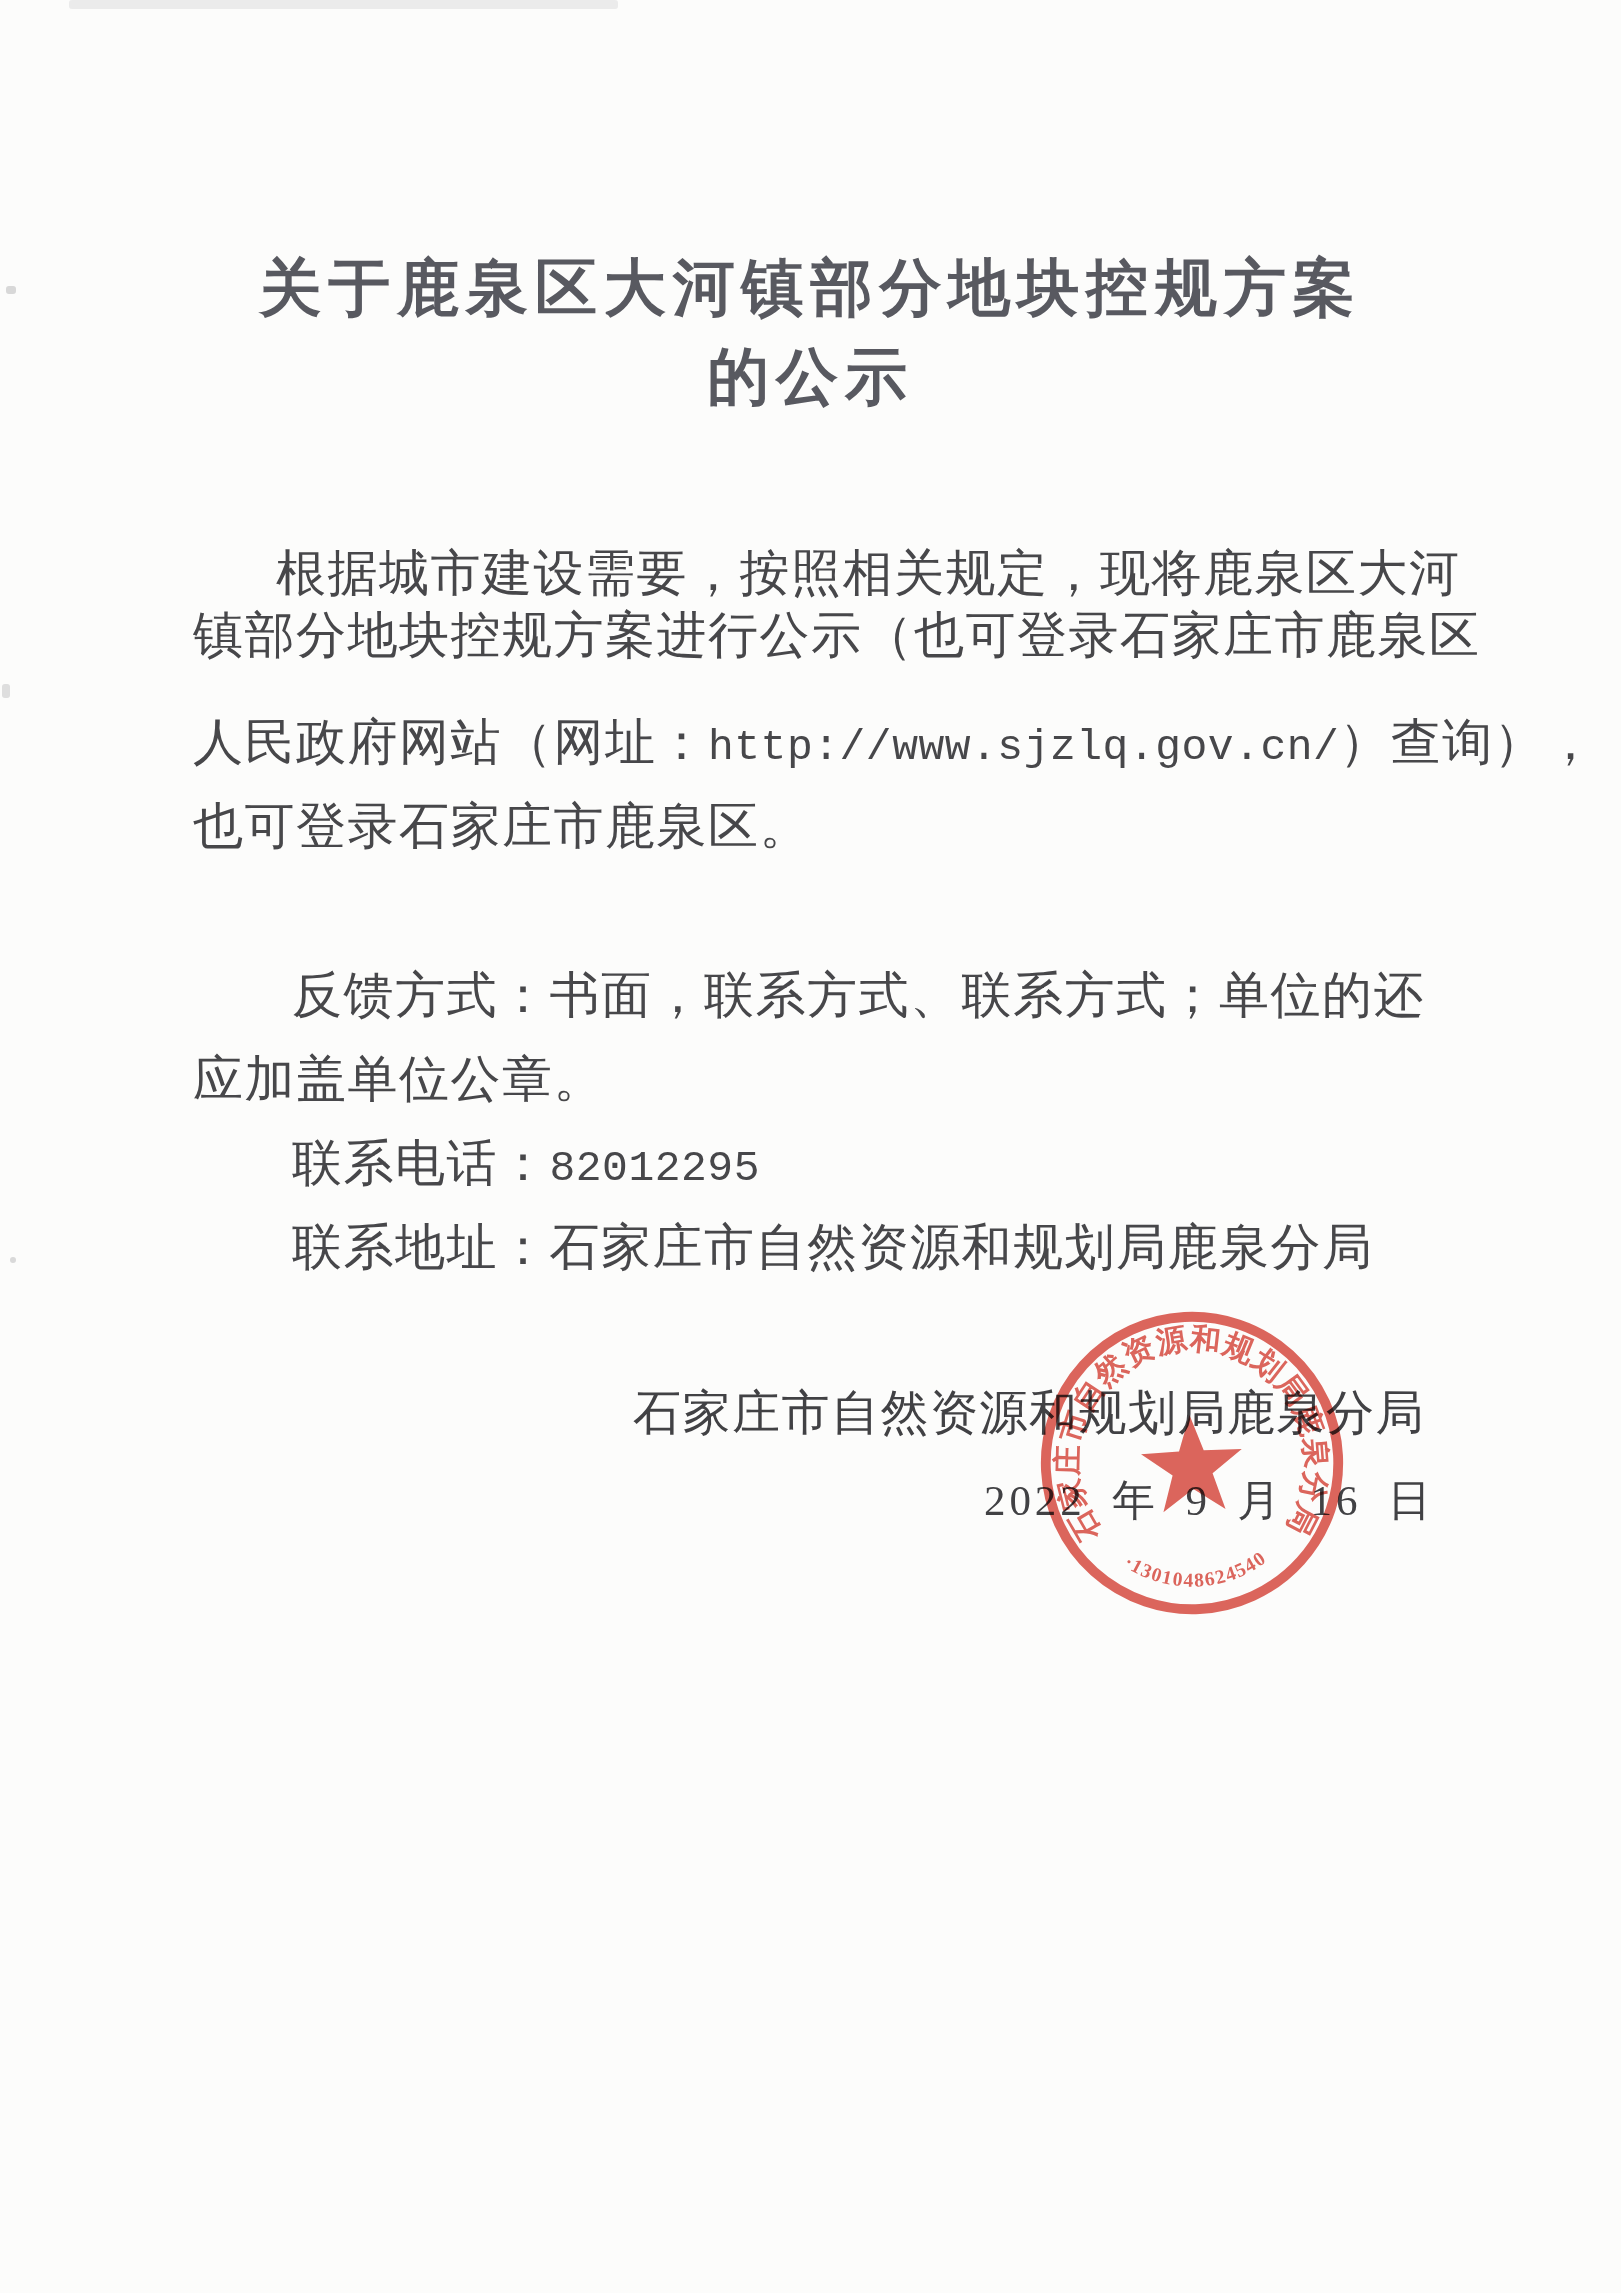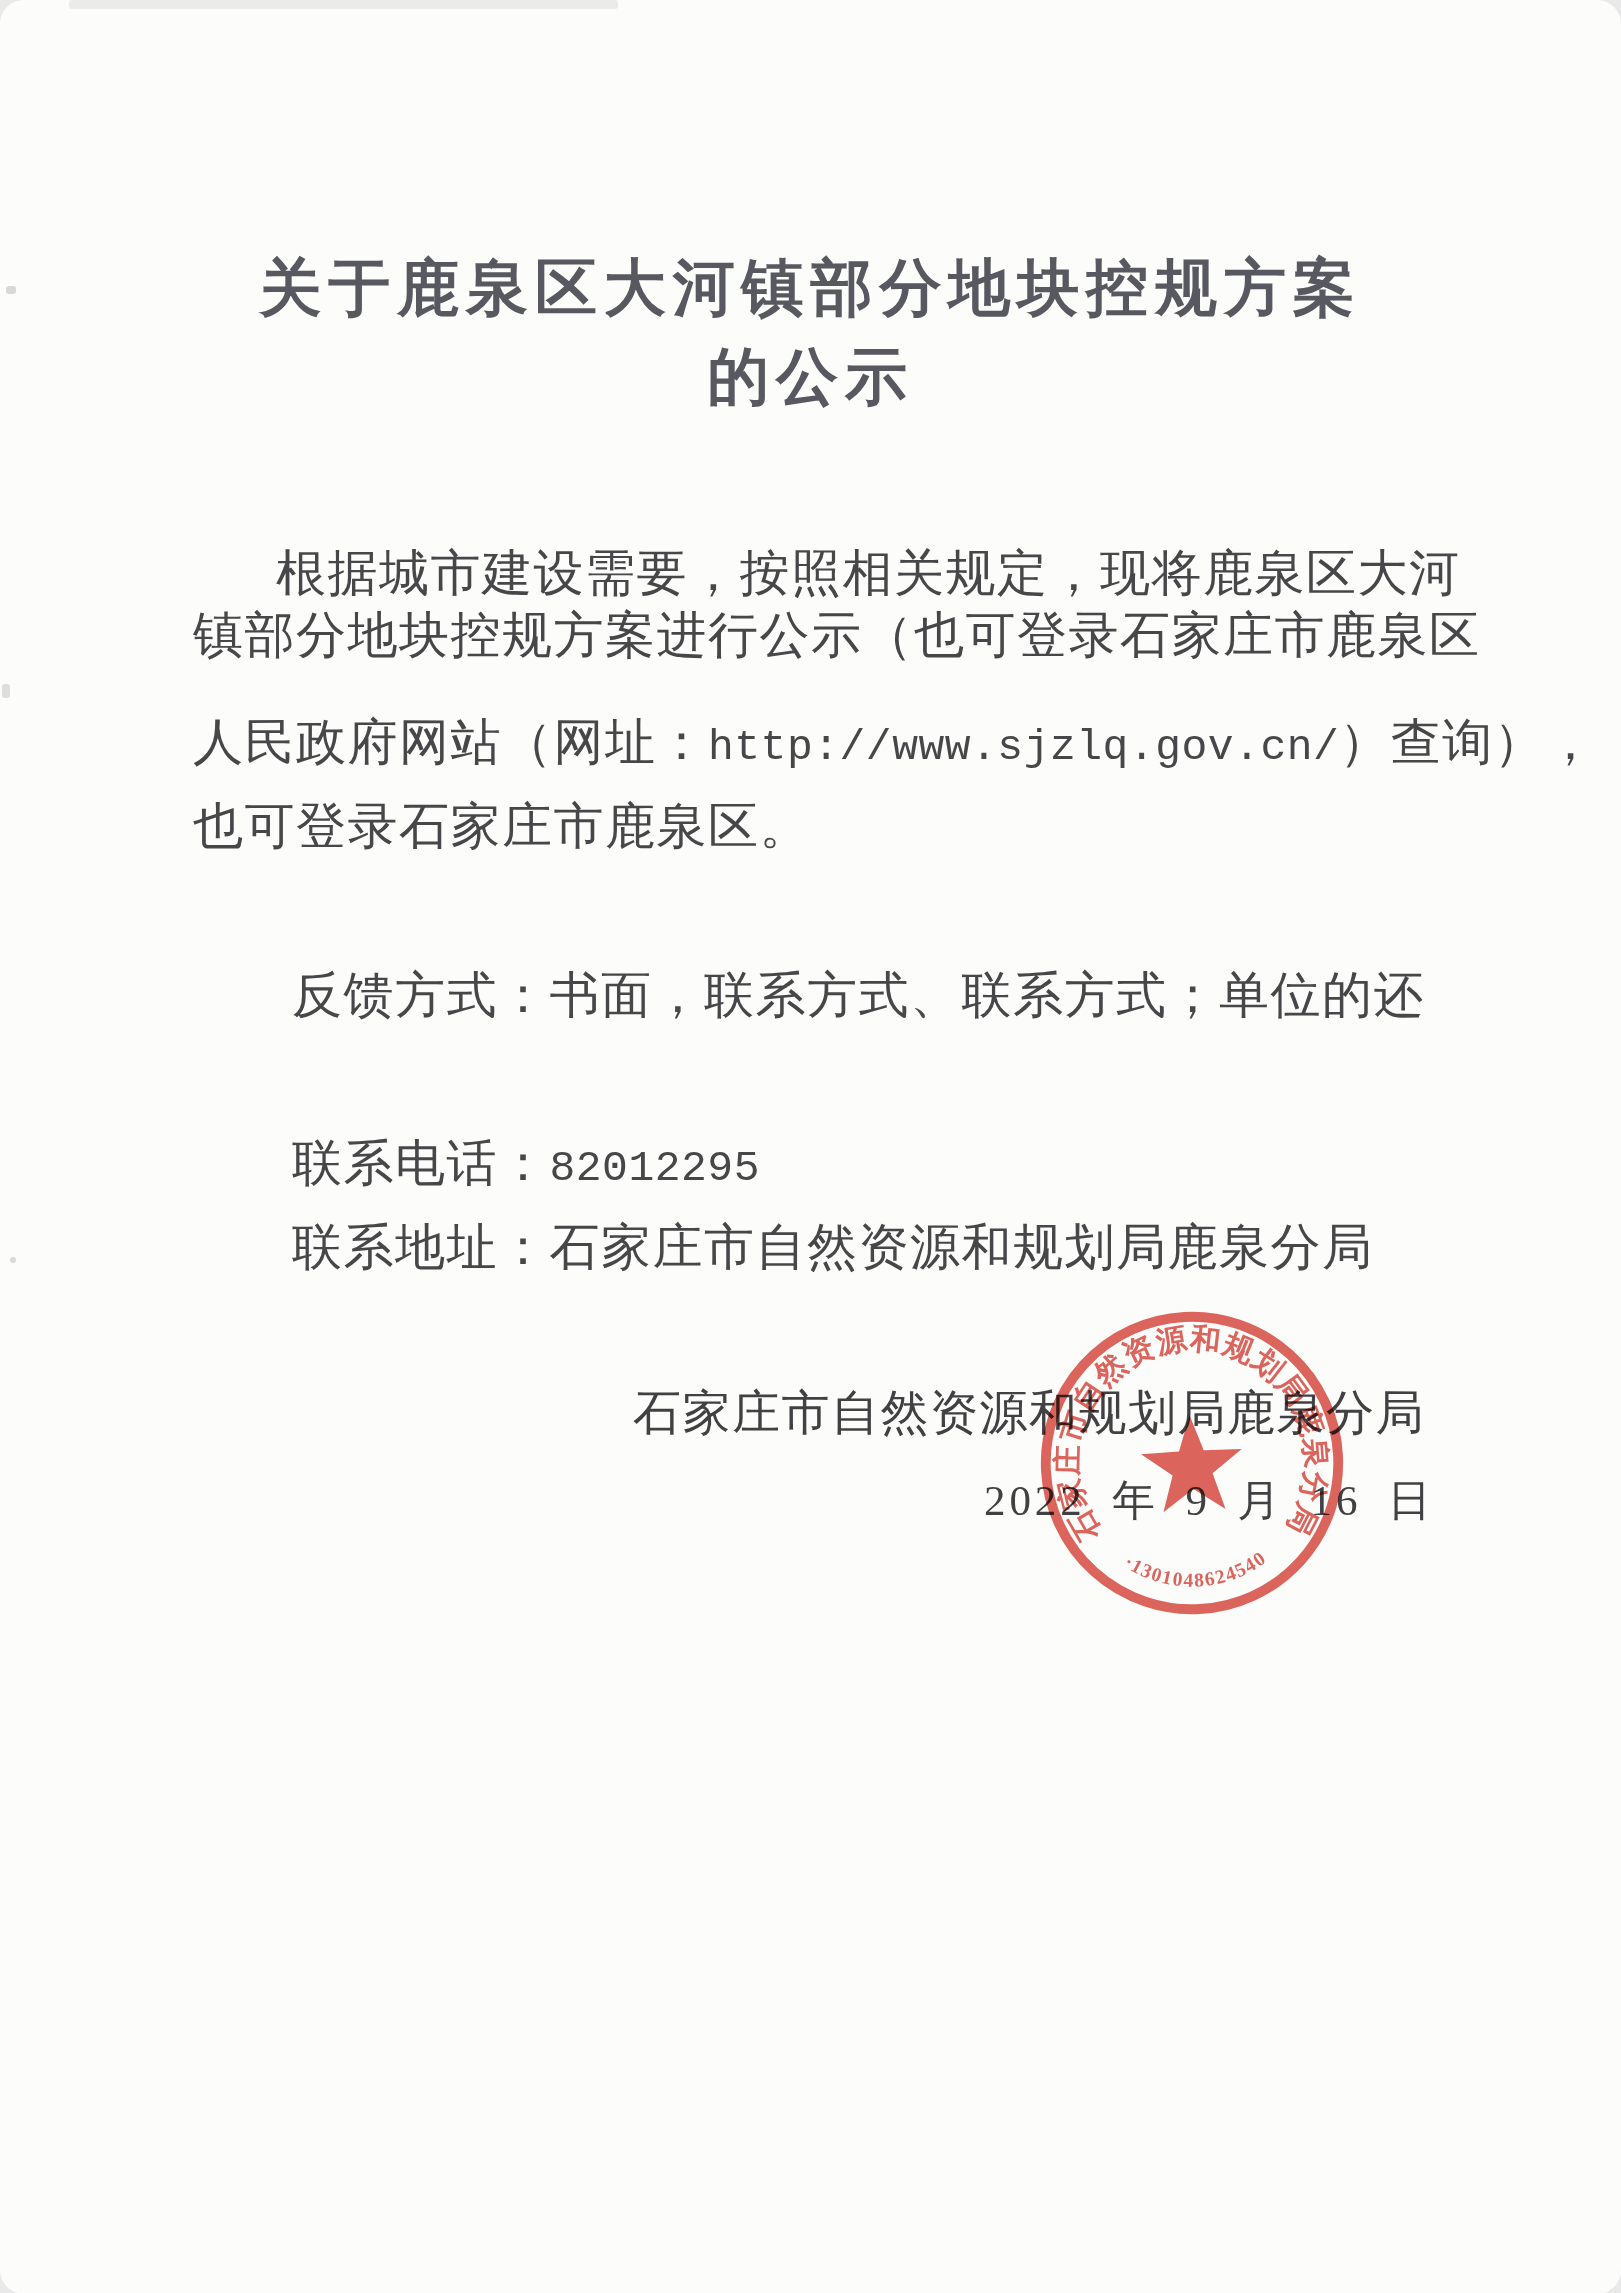--- a/index.html
+++ b/index.html
@@ -2,21 +2,20 @@
 <html><head>
 <meta charset="utf-8">
 <style>
   html,body{margin:0;padding:0;background:#e9e9e9;}
   .page{
     position:relative;
     width:1621px;height:2294px;
     background:#fcfcfb;
     overflow:hidden;
     font-family:"Liberation Serif","DejaVu Serif",serif;
-    border-radius:24px;
   }
   .title-line{
     position:absolute;left:0;width:100%;
     text-align:center;
     font-size:62px;line-height:83px;font-weight:bold;
     color:#585960;letter-spacing:6.9px;
     white-space:nowrap;
   }
   #title1{top:247px;}
   #title2{top:336px;}
@@ -68,20 +67,21 @@
   <div class="artifact" id="art-c"></div>
 
   <div class="title-line" id="title1">关于鹿泉区大河镇部分地块控规方案</div>
   <div class="title-line" id="title2">的公示</div>
 
   <div class="bline ind1" style="top:540px"><span>根据城市建设需要，按照相关规定，现将鹿泉区大河</span></div>
   <div class="bline" style="top:602px"><span>镇部分地块控规方案进行公示（也可登录石家庄市鹿泉区</span></div>
   <div class="bline" style="top:709px"><span>人民政府网站（网址：</span><span class="mono">http://www.sjzlq.gov.cn/</span><span>）查询），</span></div>
   <div class="bline" style="top:793px"><span>也可登录石家庄市鹿泉区。</span></div>
   <div class="bline ind2" style="top:962px"><span>反馈方式：书面，联系方式、联系方式；单位的还</span></div>
+  <div class="bline" style="top:1046px"><span>应加盖单位公章。</span></div>
   <div class="bline ind2" style="top:1130px"><span>联系电话：</span><span class="mono">82012295</span></div>
   <div class="bline ind2" style="top:1214px"><span>联系地址：石家庄市自然资源和规划局鹿泉分局</span></div>
 
   <div class="sig-org">石家庄市自然资源和规划局鹿泉分局</div>
   <div class="sig-date">2022 年 9 月 16 日</div>
 
   <svg class="seal" viewBox="-161 -161 322 322">
     <g opacity="0.82" transform="rotate(-3)">
       <circle r="149" fill="none" stroke-width="10" stroke="#d7453a"></circle>
       <path id="sealNameArc" d="M -95 66.6 A 116 116 0 1 1 95 66.6" fill="none"></path>

